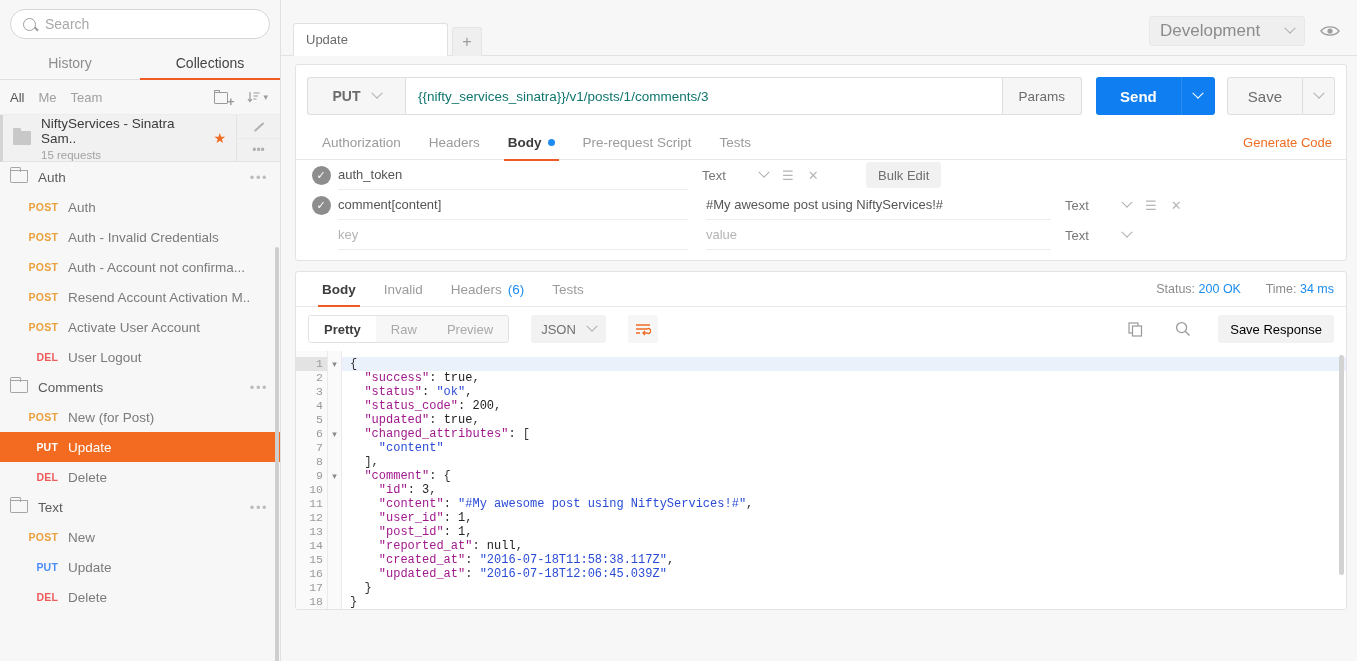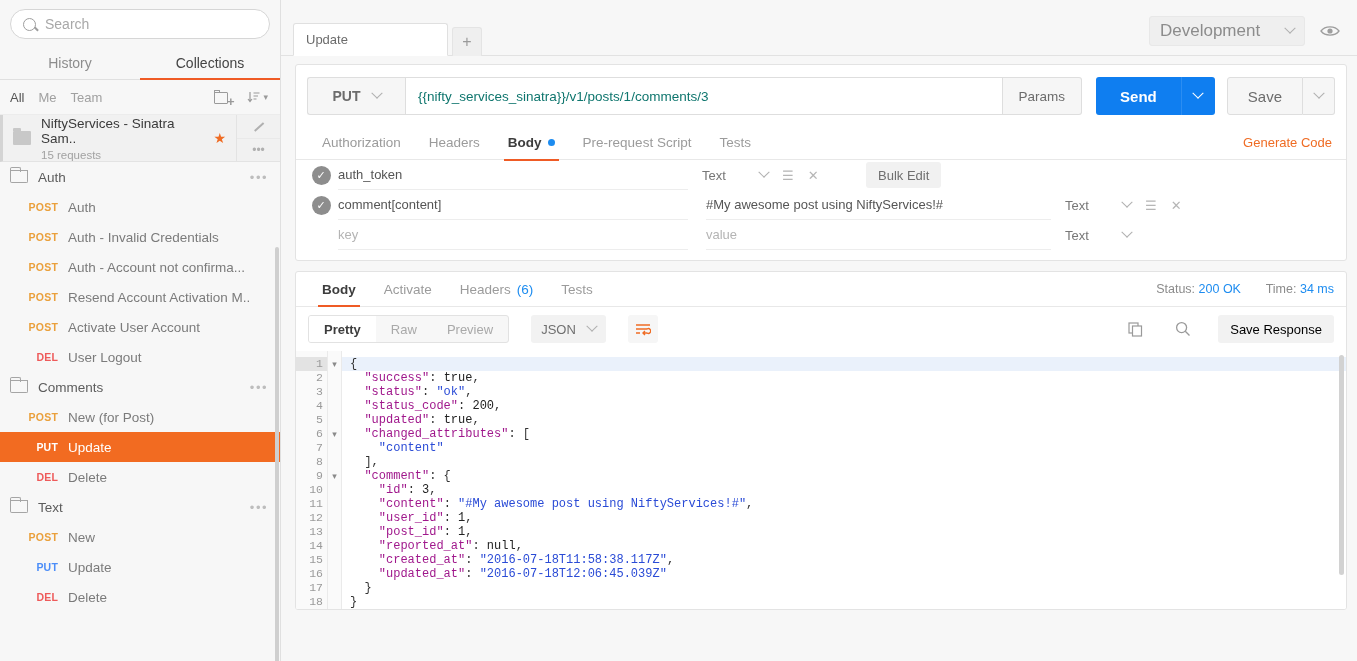--- a/index.html
+++ b/index.html
@@ -496,21 +496,21 @@
       </div>
 
       <div class="panel respanel">
 
         <div class="resp-head">
           <div class="rtabs" id="response-tabs" style="border-bottom:none;padding:0;height:34px;">
               <div class="rtab active">
                 <span>Body</span>
               </div>
               <div class="rtab">
-                <span>Activate</span>
+                <span>Invalid</span>
               </div>
               <div class="rtab">
                 <span>Headers</span>
                 <span style="color:#1d8cf0;">(6)</span>
               </div>
               <div class="rtab">
                 <span>Tests</span>
               </div>
             </div>
           <div class="grow"></div>

